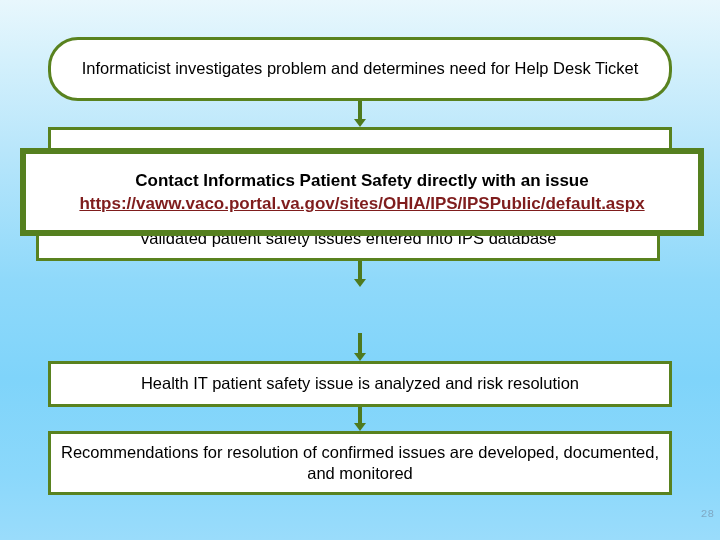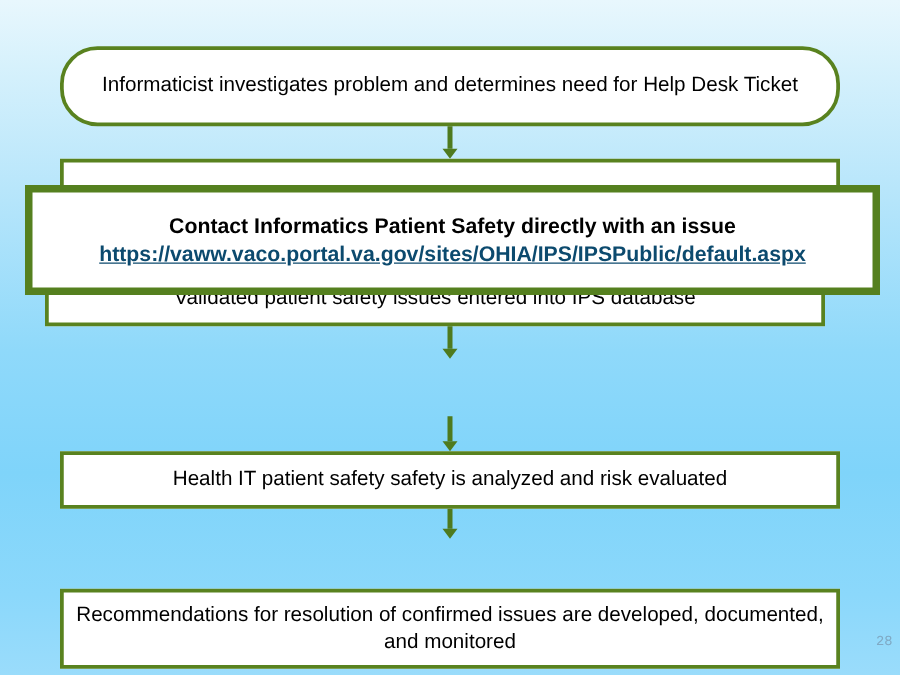--- a/index.html
+++ b/index.html
@@ -47,21 +47,21 @@
   .flow-box .txt {
     display: block;
     width: 100%;
   }
 
   #box1 { left: 48px;  top: 37px;  width: 624px; height: 64px; border-radius: 30px; }
   #box2 { left: 48px;  top: 127px; width: 624px; height: 64px; }
   #box3 { left: 36px;  top: 217px; width: 624px; height: 44px; }
   #box4 { left: 48px;  top: 287px; width: 624px; height: 46px; }
   #box5 { left: 48px;  top: 361px; width: 624px; height: 46px; }
-  #box6 { left: 48px;  top: 431px; width: 624px; height: 64px; margin-top: 40px; }
+  #box6 { left: 48px;  top: 431px; width: 624px; height: 64px; }
 
   
   .connector {
     position: absolute;
     width: 0;
     height: 0;
   }
   .connector .stem {
     position: absolute;
     left: -2px;
@@ -119,21 +119,21 @@
   #callout .callout-title {
     font-size: 17px;
     font-weight: bold;
     color: #000000;
     line-height: 1.25;
     margin-bottom: 2px;
   }
   #callout .callout-link {
     font-size: 17px;
     font-weight: bold;
-    color: #0c4a6e;
+    color: #7f1d1d;
     text-decoration: underline;
     line-height: 1.25;
     white-space: nowrap;
     cursor: pointer;
   }
 
   
   #page-number {
     position: absolute;
     right: 6px;
@@ -175,21 +175,21 @@
     <div class="head"></div>
   </div>
 
 
   <div class="connector" id="conn4">
     <div class="stem"></div>
     <div class="head"></div>
   </div>
 
   <div class="flow-box" id="box5">
-    <span class="txt">Health IT patient safety safety is analyzed and risk evaluated</span>
+    <span class="txt">Health IT patient safety issue is analyzed and risk resolution</span>
   </div>
 
   <div class="connector" id="conn5">
     <div class="stem"></div>
     <div class="head"></div>
   </div>
 
   <div class="flow-box" id="box6">
     <span class="txt">Recommendations for resolution of confirmed issues are developed, documented, and monitored</span>
   </div>

